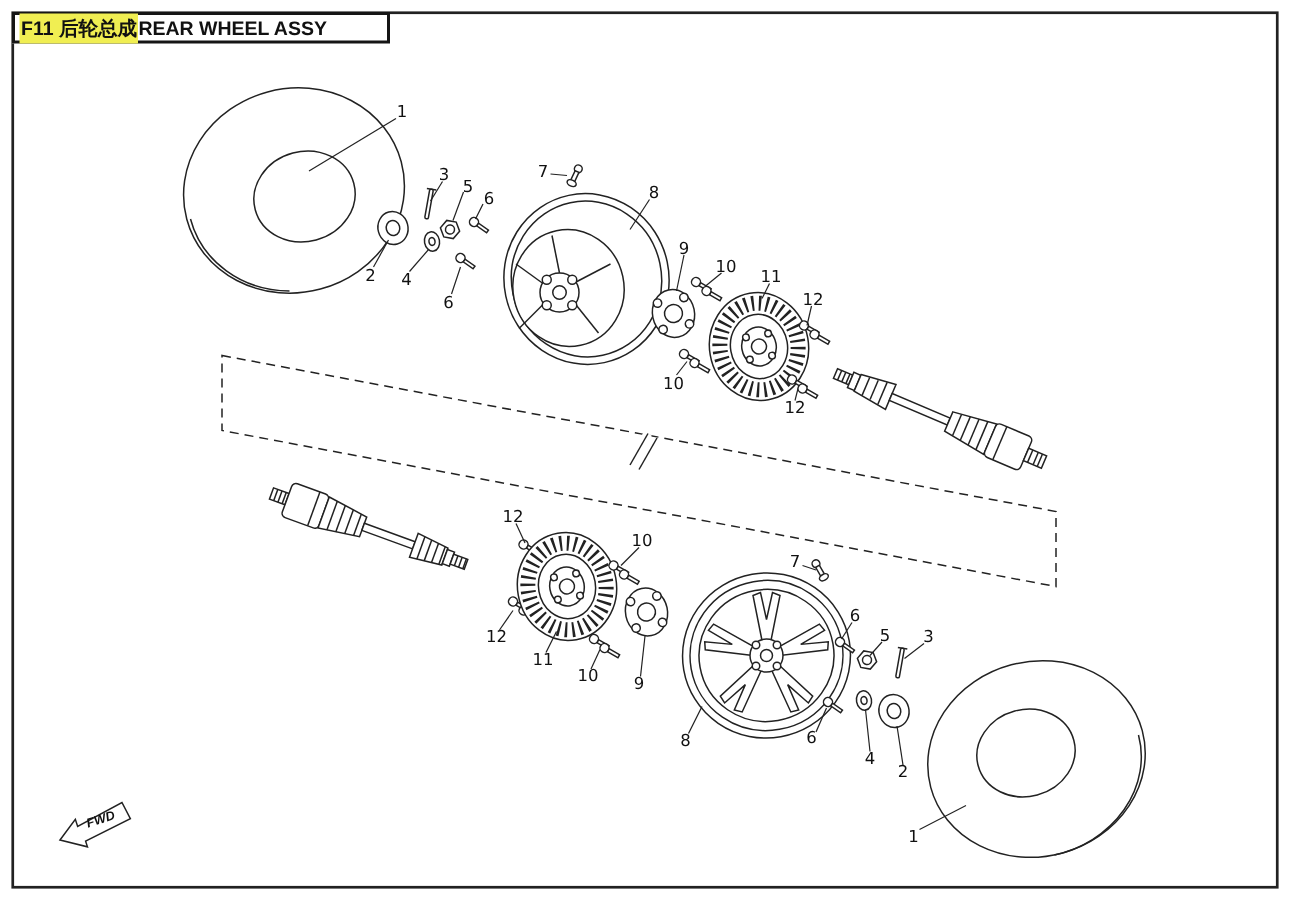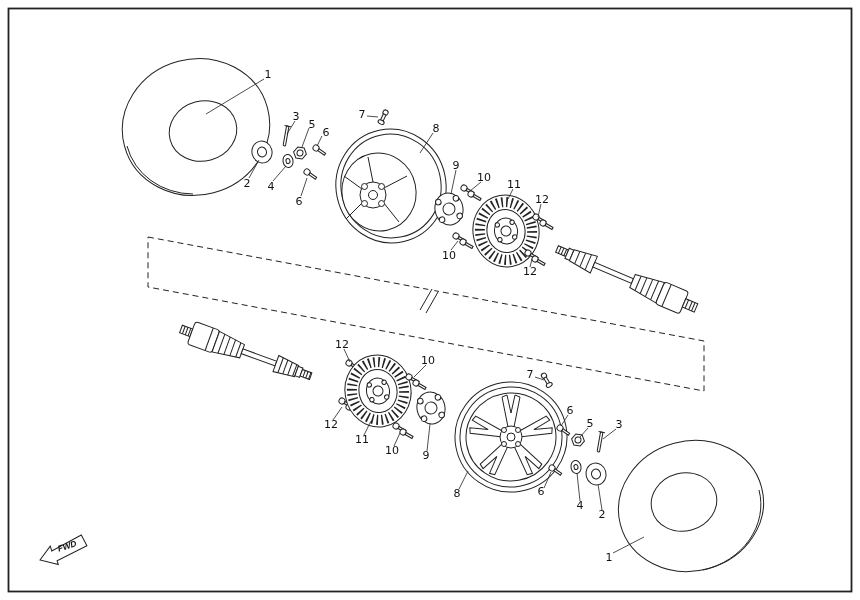--- a/index.html
+++ b/index.html
@@ -279,13 +279,17 @@
     <text class="callout" x="590" y="424">5</text>
     <text class="callout" x="619" y="425">3</text>
     <text class="callout" x="457" y="494">8</text>
     <text class="callout" x="541" y="492">6</text>
     <text class="callout" x="580" y="506">4</text>
     <text class="callout" x="602" y="515">2</text>
     <text class="callout" x="609" y="558">1</text>
   </g>
 </svg>
 
+<div class="title-box">
+  <span class="title-zh">F11 后轮总成</span>
+  <span class="title-en">REAR WHEEL ASSY</span>
 </div>
+</div>
 
 </body></html>

